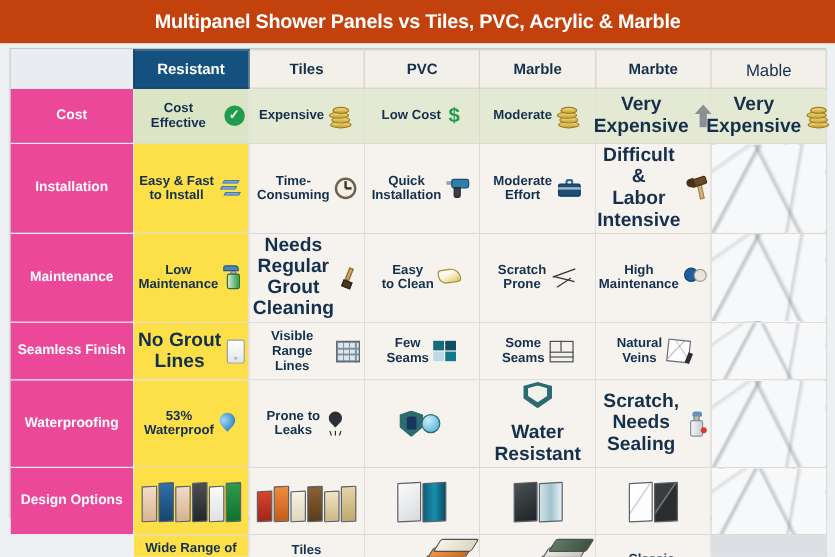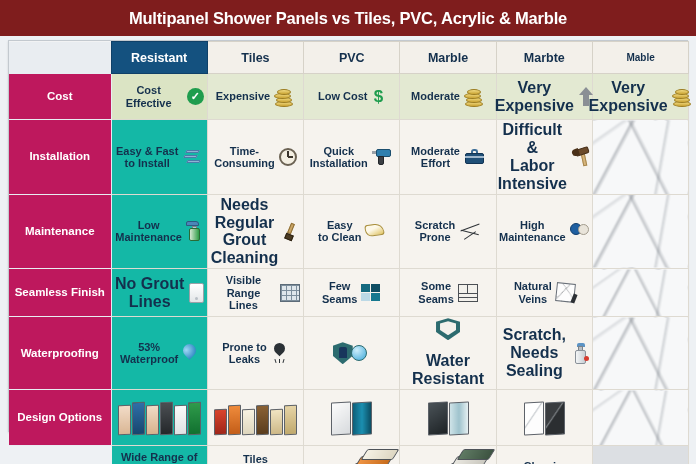--- a/index.html
+++ b/index.html
@@ -14,21 +14,21 @@
     position: relative;
     width: 696px; height: 464px;
     background: #eef1f4;
   }
 
   
   .title-bar {
     position: absolute;
     top: 0; left: 0;
     width: 696px; height: 36px;
-    background: #7f1d1d;
+    background: #c2410c;
     display: flex;
     align-items: center;
     justify-content: center;
   }
   .title-text {
     color: #ffffff;
     font-size: 16.5px;
     font-weight: bold;
     letter-spacing: -0.2px;
     white-space: nowrap;
@@ -66,25 +66,25 @@
     font-weight: bold;
     text-align: center;
     vertical-align: middle;
     padding: 0 2px;
   }
   th.colhead.featured {
     background: #14517f;
     color: #ffffff;
     border-color: #0f4068;
   }
-  th.colhead.small { font-size: 10px; font-weight: bold; }
+  th.colhead.small { font-size: 14px; font-weight: normal; }
 
   
   td.rowlabel {
-    background: #be185d;
+    background: #ec4899;
     color: #ffffff;
     font-size: 11.5px;
     font-weight: bold;
     text-align: center;
     vertical-align: middle;
     border: 1px solid #e8edf2;
     border-left: none;
     padding: 0 3px;
     line-height: 1.15;
   }
@@ -96,21 +96,21 @@
   
   td.cell {
     border: 1px solid #dedad1;
     background: #f6f3ee;
     text-align: center;
     vertical-align: middle;
     padding: 1px 3px;
     position: relative;
   }
   td.cell.green   { background: #e3e9d2; }
-  td.cell.feature { background: #14b8a6; }
+  td.cell.feature { background: #fde047; }
   td.cell.feature-green { background: #dbe4c4; }
   td.cell.marble {
     background:
       linear-gradient(118deg, rgba(150,156,163,0.00) 28%, rgba(128,134,142,0.45) 30%, rgba(150,156,163,0.00) 33%),
       linear-gradient(63deg,  rgba(140,146,154,0.00) 54%, rgba(120,126,134,0.38) 56%, rgba(140,146,154,0.00) 59%),
       linear-gradient(100deg, rgba(160,166,173,0.00) 68%, rgba(130,138,146,0.30) 70%, rgba(160,166,173,0.00) 73%),
       linear-gradient(145deg, rgba(170,176,183,0.00) 14%, rgba(146,152,160,0.26) 16%, rgba(170,176,183,0.00) 19%),
       #f7f8f9;
   }
   td.cell.plain-grey { background: #dcdfe3; }

